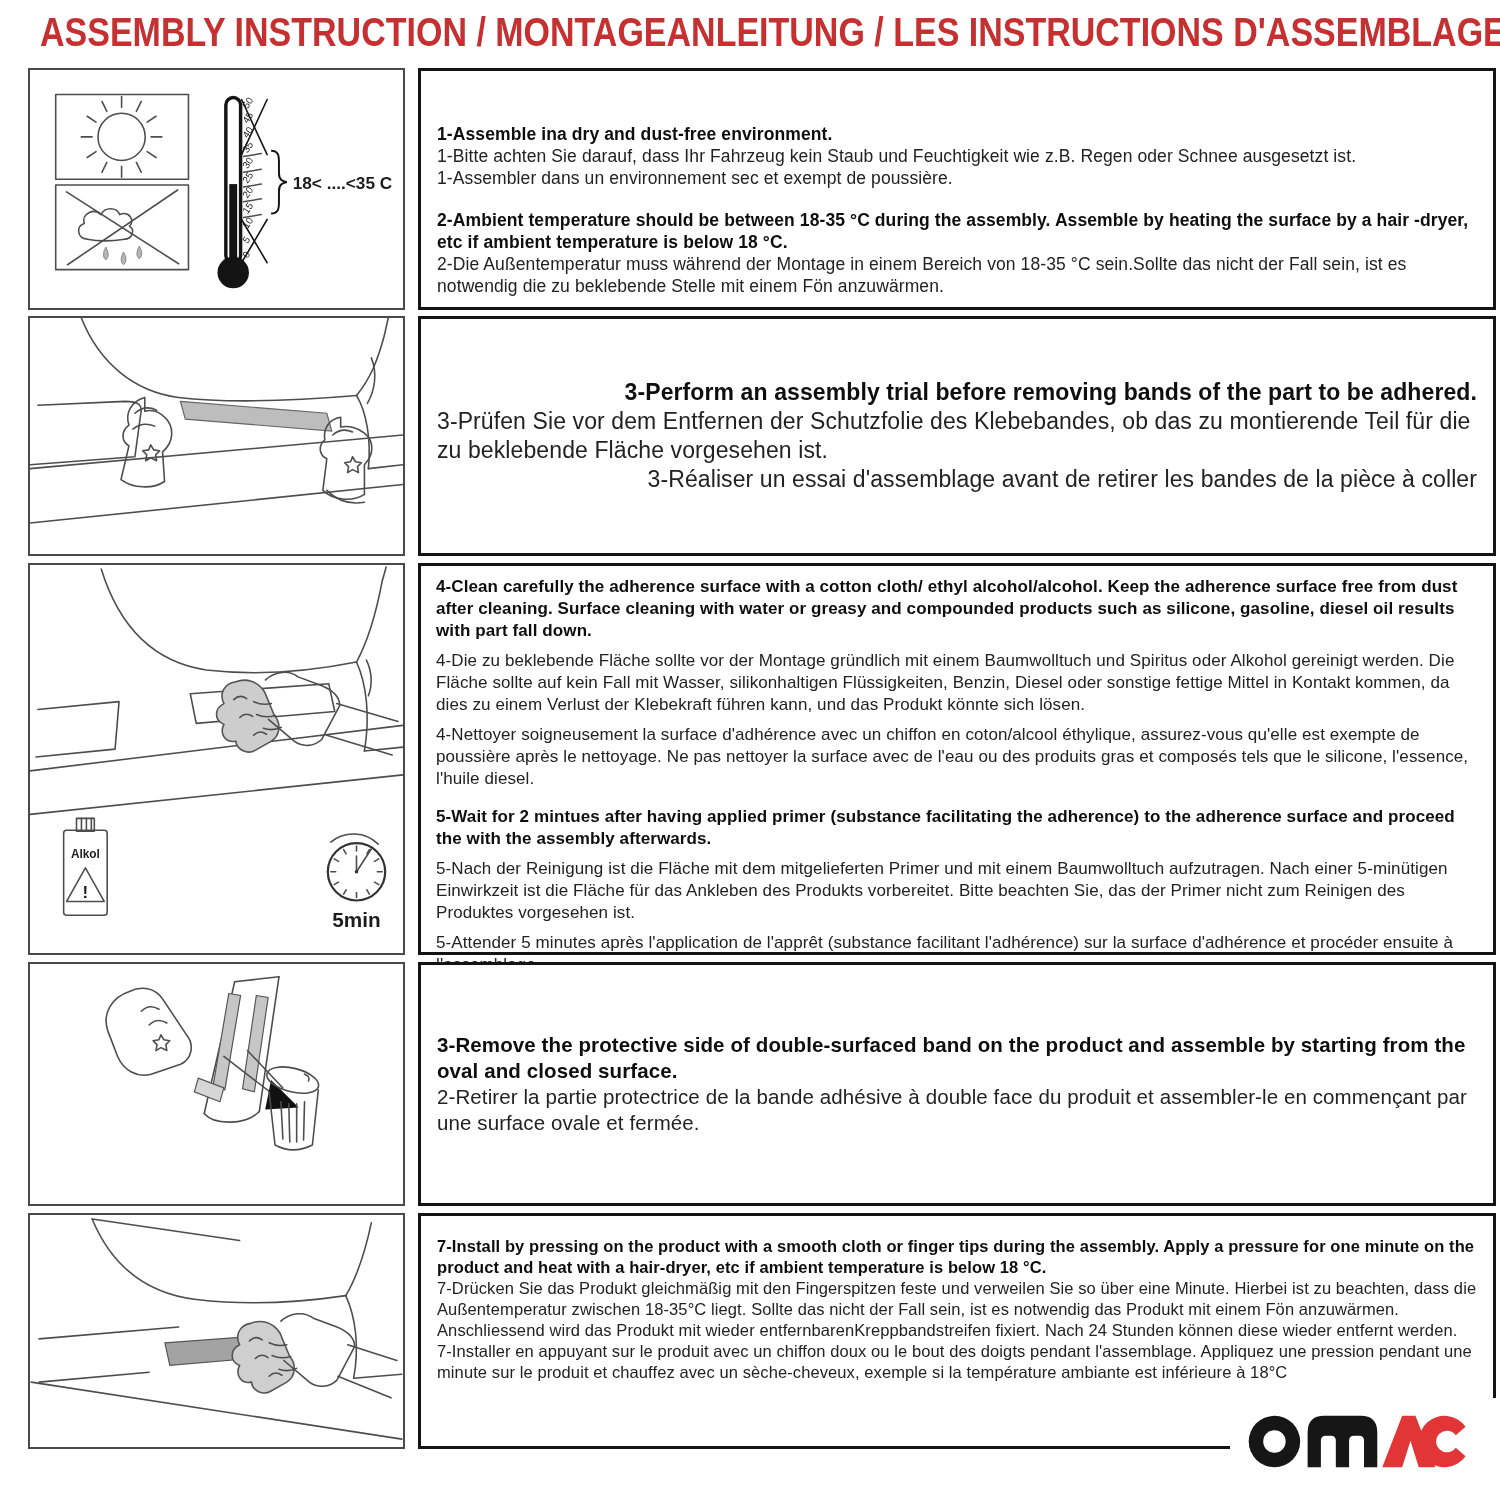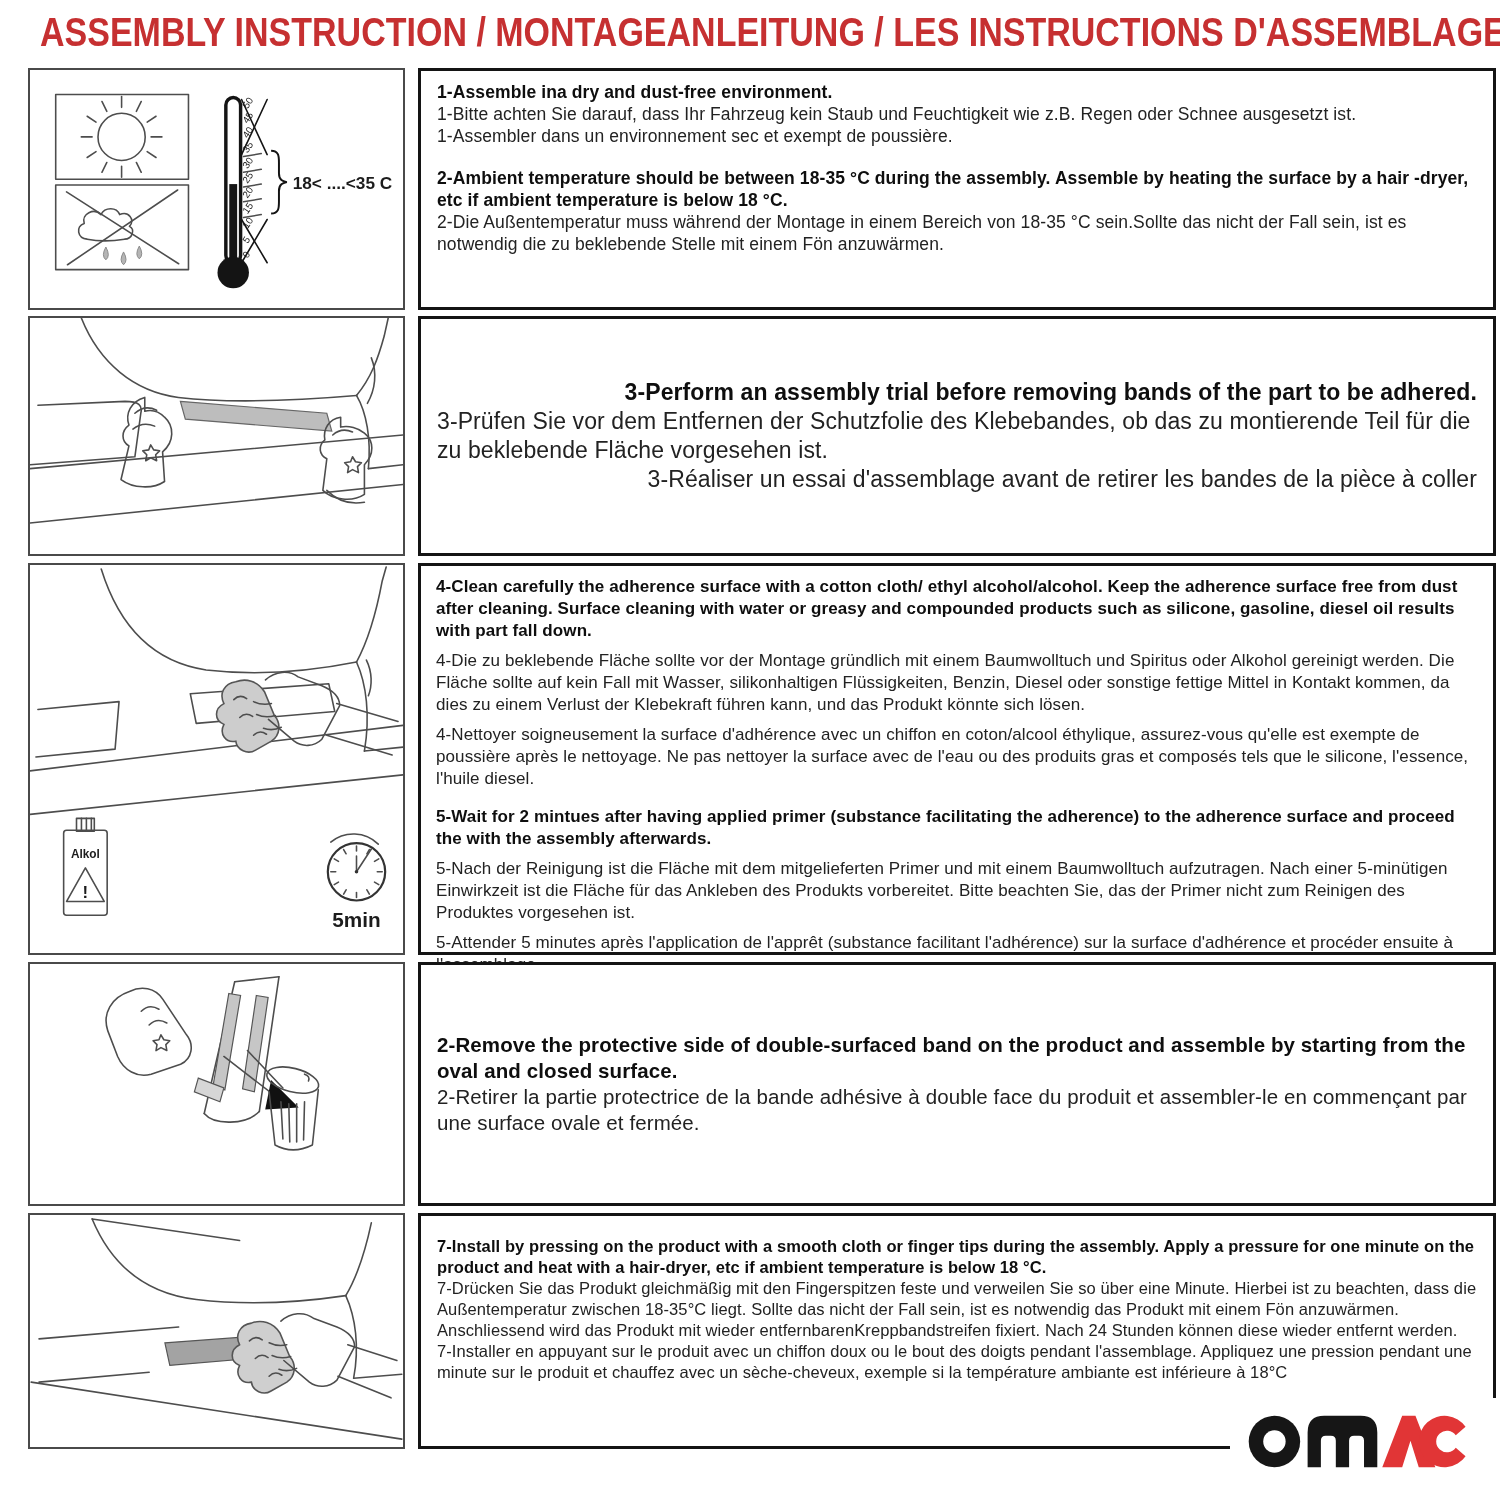--- a/index.html
+++ b/index.html
@@ -26,21 +26,21 @@
   }
   p{ letter-spacing:0.1px; }
   .b{ font-weight:bold; color:#0e0e0e; }
 
   .row1{ top:68px;  height:242px; }
   .row2{ top:316px; height:240px; }
   .row3{ top:563px; height:392px; }
   .row4{ top:962px; height:244px; }
   .row5{ top:1213px;height:236px; }
 
-  .row1 .txt{ padding:10px 16px; font-size:17.5px; line-height:22px; }
+  .row1 .txt{ padding:10px 16px; font-size:17.5px; line-height:22px;justify-content:flex-end; }
   .row2 .txt{ padding:10px 16px; font-size:23px;   line-height:29px; justify-content:center;align-items:flex-end; }
   .row3 .txt{ padding:10px 15px; font-size:17px;   line-height:22px;gap:8px; }
   .row4 .txt{ padding:10px 16px; font-size:20.5px; line-height:26px; justify-content:center; }
   .row5 .txt{ padding:20px 16px; font-size:16.5px; line-height:21px; }
 
   .gap1{ height:20px; } .gap3{ height:18px; }
 
   line, path.sk, rect.sk, circle.sk, ellipse.sk, polygon.sk{
     fill:none; stroke:#4d4d4d; stroke-width:1.6;
     stroke-linecap:round; stroke-linejoin:round;
@@ -265,21 +265,21 @@
         <path class="sk" d="M278,112 q6,2 4,7"></path>
         <path class="sk" d="M242,130 L248,184 q18,10 38,0 L292,128"></path>
         <line x1="254" y1="140" x2="256" y2="178"></line>
           <line x1="262" y1="142" x2="263" y2="181"></line>
         <line x1="270" y1="142" x2="270" y2="181"></line>
           <line x1="278" y1="140" x2="277" y2="179"></line>
       </g>
     </svg>
   </div>
   <div class="txt">
-    <p class="b">2-Remove the protective side of double-surfaced band on the product and assemble by starting from the oval and closed surface.</p>
+    <p class="b">3-Remove the protective side of double-surfaced band on the product and assemble by starting from the oval and closed surface.</p>
     <p>2-Retirer la partie protectrice de la bande adhésive à double face du produit et assembler-le en commençant par une surface ovale et fermée.</p>
   </div>
 </section>
 
 <section class="row row5">
   <div class="illus">
     <svg viewBox="0 0 377 236">
       <path class="sk" d="M62,4 C82,52 118,80 168,86 C218,92 266,90 320,82"></path>
       <path class="sk" d="M62,4 L212,26"></path>
       <path class="sk" d="M320,82 C332,62 340,36 346,8"></path>

